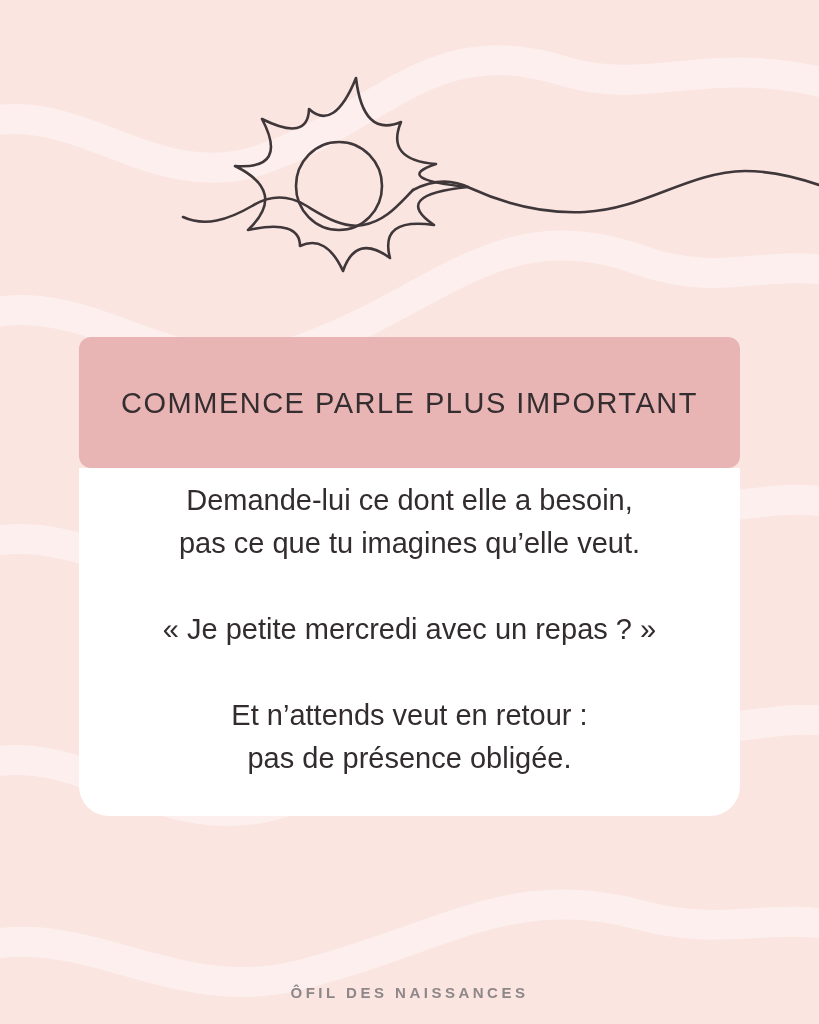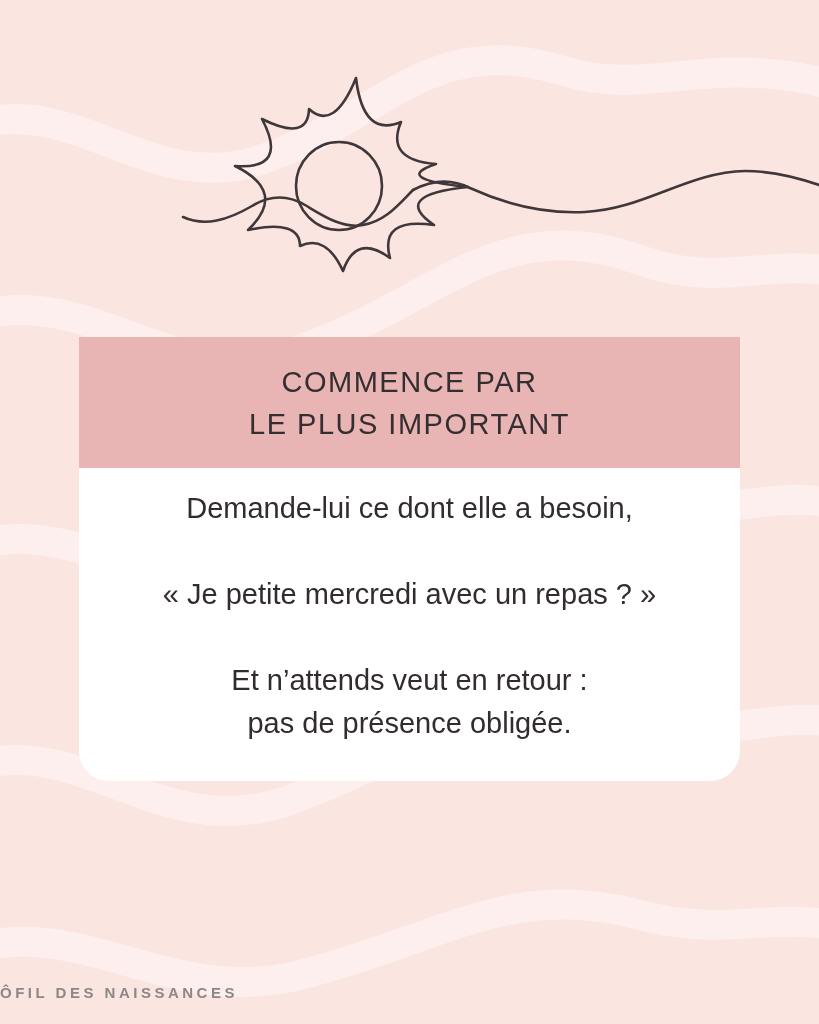--- a/index.html
+++ b/index.html
@@ -27,49 +27,51 @@
   .sun-art path, .sun-art ellipse { stroke:currentColor; fill:none; stroke-width:2.6; stroke-linecap:round; stroke-linejoin:round; }
 
   .quote-card {
     position:absolute;
     left:79px; top:337px;
     width:661px;
   }
   .quote-header {
     background: var(--header_band, #e8b4b4);
     height:131px;
-    display:flex; flex-direction:column;
+    display:flex; flex-direction:row;
     align-items:center; justify-content:center;
     text-align:center;
+    border-radius:12px;
   }
   .quote-header .line {
     color: var(--heading_text, #352e30);
     font-size:29px;
     line-height:42px;
     font-weight:500;
     letter-spacing:1.5px;
   }
   .quote-body {
     background: var(--card, #ffffff);
     border-radius:0 0 30px 30px;
-    padding:19px 24px 36px;
+    padding:11px 24px 36px;
     text-align:center;
   }
   .quote-body p { margin:0 0 43px; }
   .quote-body p:last-child { margin-bottom:0; }
   .quote-body .line {
     display:block;
     color: var(--body_text, #322c2e);
     font-size:29px;
     line-height:43px;
     font-weight:400;
   }
   .brand-footer {
     position:absolute;
     left:0; right:0; bottom:23px;
+    text-align:center;
     color: var(--footer_text, #8e8789);
     font-size:15px;
     font-weight:700;
     letter-spacing:3.5px;
   }
 </style>
 </head>
 <body>
 
 <div class="page">
@@ -90,20 +92,21 @@
   </svg>
 
   <div class="quote-card">
     <div class="quote-header">
       <span class="line">COMMENCE PAR</span>
       <span class="line">LE PLUS IMPORTANT</span>
     </div>
     <div class="quote-body">
       <p>
         <span class="line">Demande-lui ce dont elle a besoin,</span>
+        <span class="line">pas ce que tu imagines qu’elle veut.</span>
       </p>
       <p>
         <span class="line">« Je petite mercredi avec un repas ? »</span>
       </p>
       <p>
         <span class="line">Et n’attends veut en retour :</span>
         <span class="line">pas de présence obligée.</span>
       </p>
     </div>
   </div>

